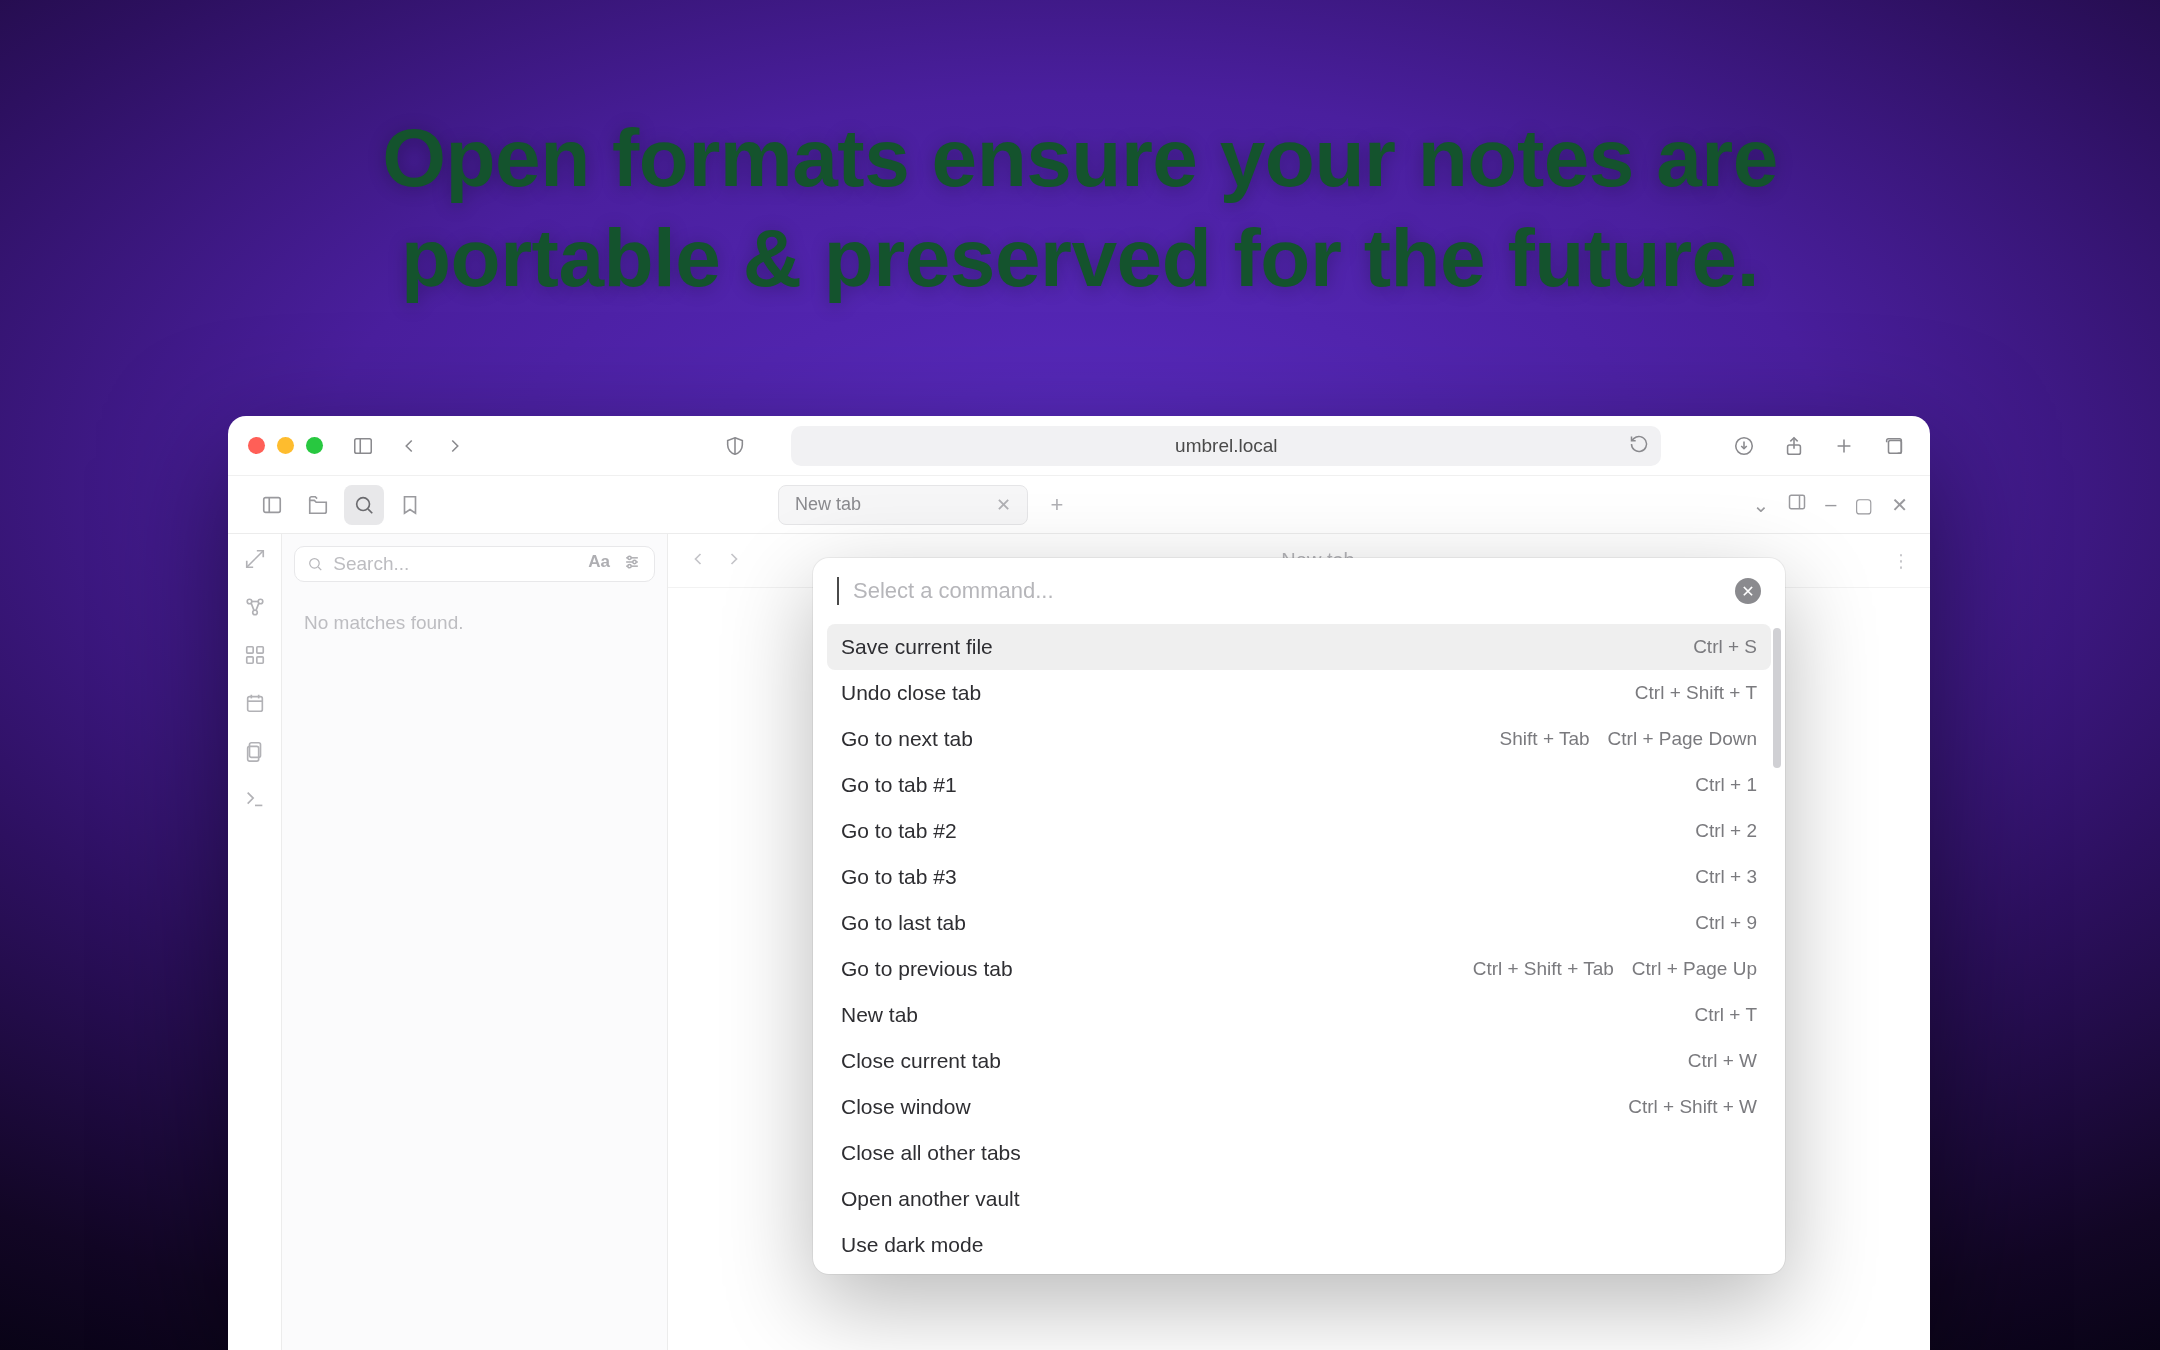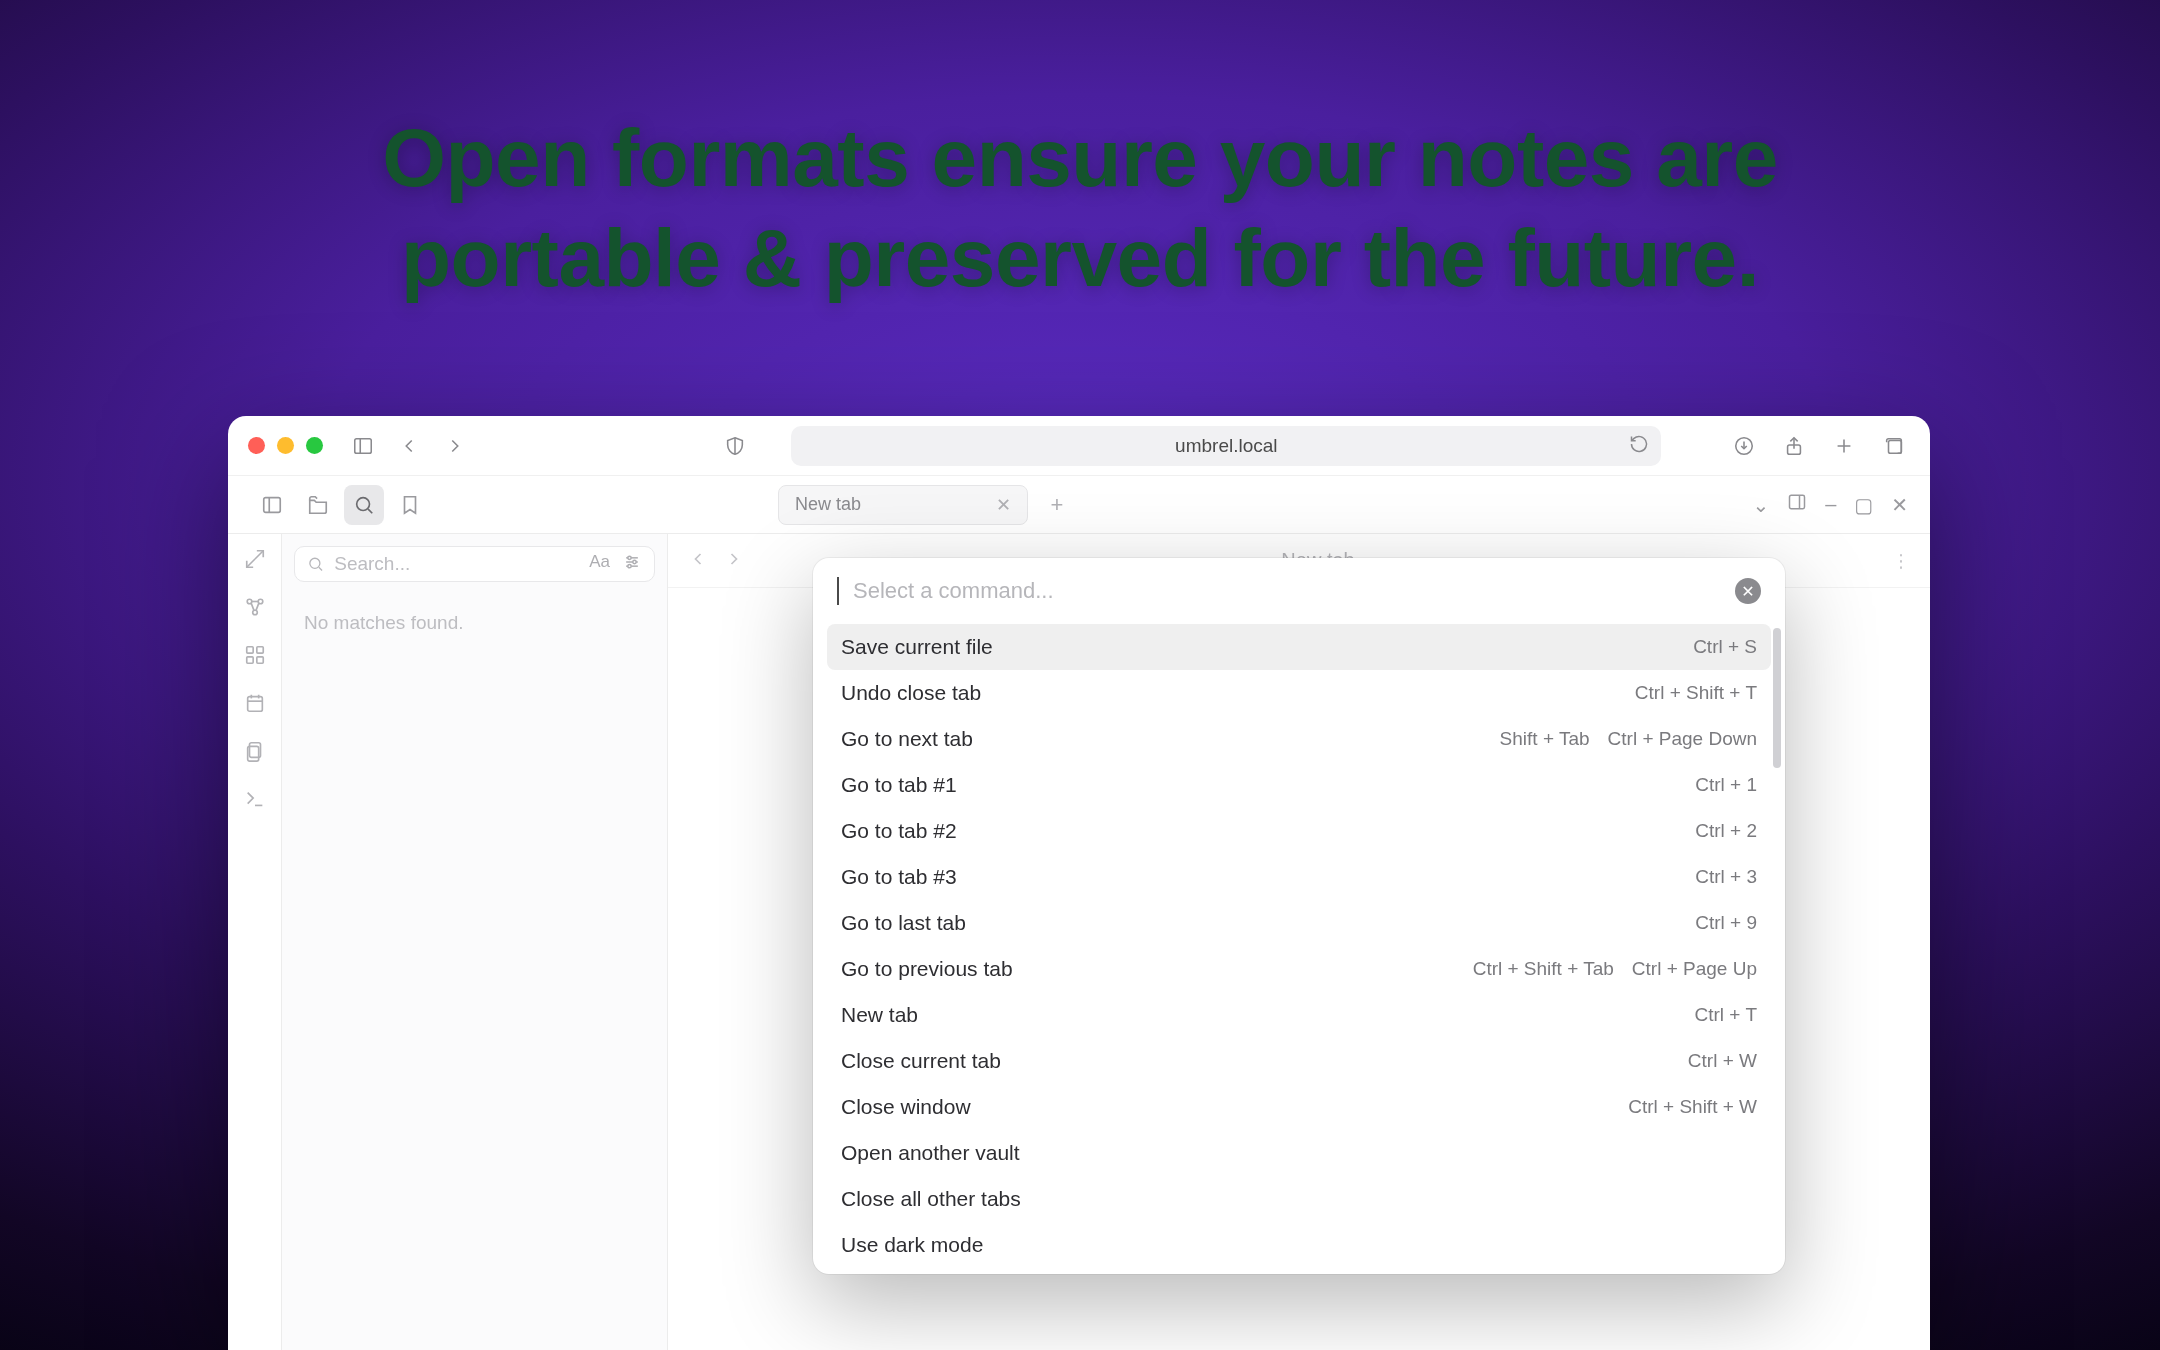--- a/index.html
+++ b/index.html
@@ -410,21 +410,21 @@
     </div>
 
     <div class="sidebar">
       <div class="search-row">
         <svg viewBox="0 0 24 24" width="20" height="20" fill="none" stroke="currentColor" stroke-width="1.8">
             <circle cx="11" cy="11" r="7"></circle>
             <line x1="21" y1="21" x2="16.5" y2="16.5"></line>
           </svg>
         <input type="text" placeholder="Search..." style="">
         <div class="search-right">
-          <span style="font-size:17px;font-weight:400;">Aa</span>
+          <span style="font-size:17px;font-weight:700;">Aa</span>
           <span>
             <svg viewBox="0 0 24 24" width="20" height="20" fill="none" stroke="currentColor" stroke-width="1.8">
                 <line x1="5" y1="7" x2="19" y2="7"></line>
                 <line x1="5" y1="12" x2="19" y2="12"></line>
                 <line x1="5" y1="17" x2="19" y2="17"></line>
                 <circle cx="9" cy="7" r="2" fill="#fff"></circle>
                 <circle cx="15" cy="12" r="2" fill="#fff"></circle>
                 <circle cx="9" cy="17" r="2" fill="#fff"></circle>
               </svg>
           </span>
@@ -516,28 +516,28 @@
                 <span>Ctrl + W</span>
               </span>
             </div>
             <div class="cmd">
               <span>Close window</span>
               <span class="shortcuts">
                 <span>Ctrl + Shift + W</span>
               </span>
             </div>
             <div class="cmd">
+              <span>Close all other tabs</span>
+              <span class="shortcuts"></span>
+            </div>
+            <div class="cmd">
               <span>Open another vault</span>
               <span class="shortcuts"></span>
             </div>
             <div class="cmd">
-              <span>Close all other tabs</span>
-              <span class="shortcuts"></span>
-            </div>
-            <div class="cmd">
               <span>Use dark mode</span>
               <span class="shortcuts"></span>
             </div>
           </div>
       </div>
     </div>
 
   </div>
 </div>
 

